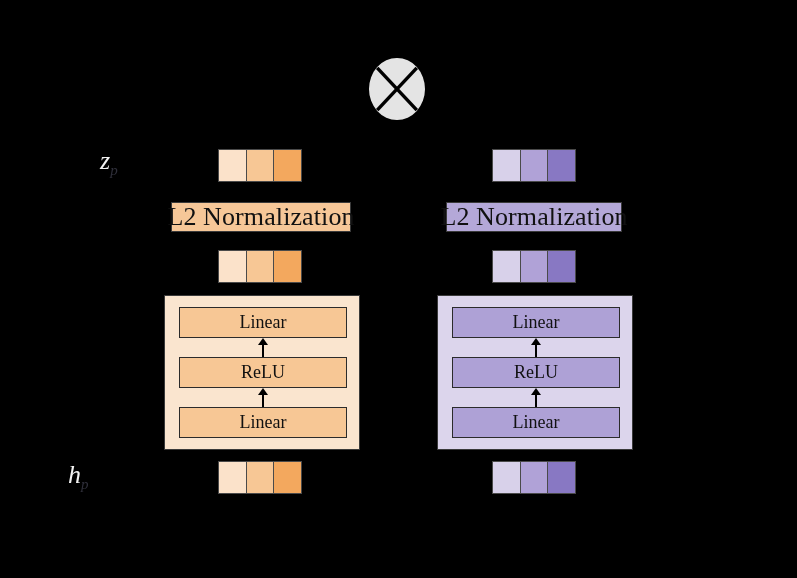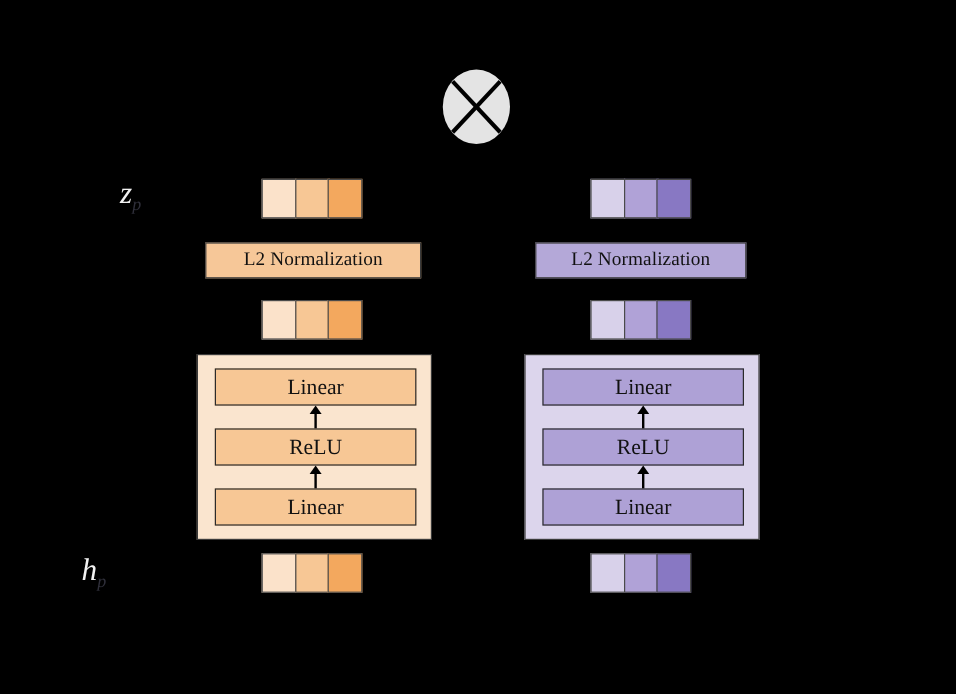--- a/index.html
+++ b/index.html
@@ -34,21 +34,21 @@
   .vec-cell:first-child { margin-left:0; }
 
   
   .norm-box {
     position:absolute;
     height:30px;
     border:1.3px solid #3a3a3a;
     display:flex;
     align-items:center;
     justify-content:center;
-    font-size:16px;
+    font-size:26px;
     color:#111111;
     letter-spacing:0.1px;
     white-space:nowrap;
   }
 
   
   .mlp-outer {
     position:absolute;
     border:1.3px solid #3a3a3a;
   }

